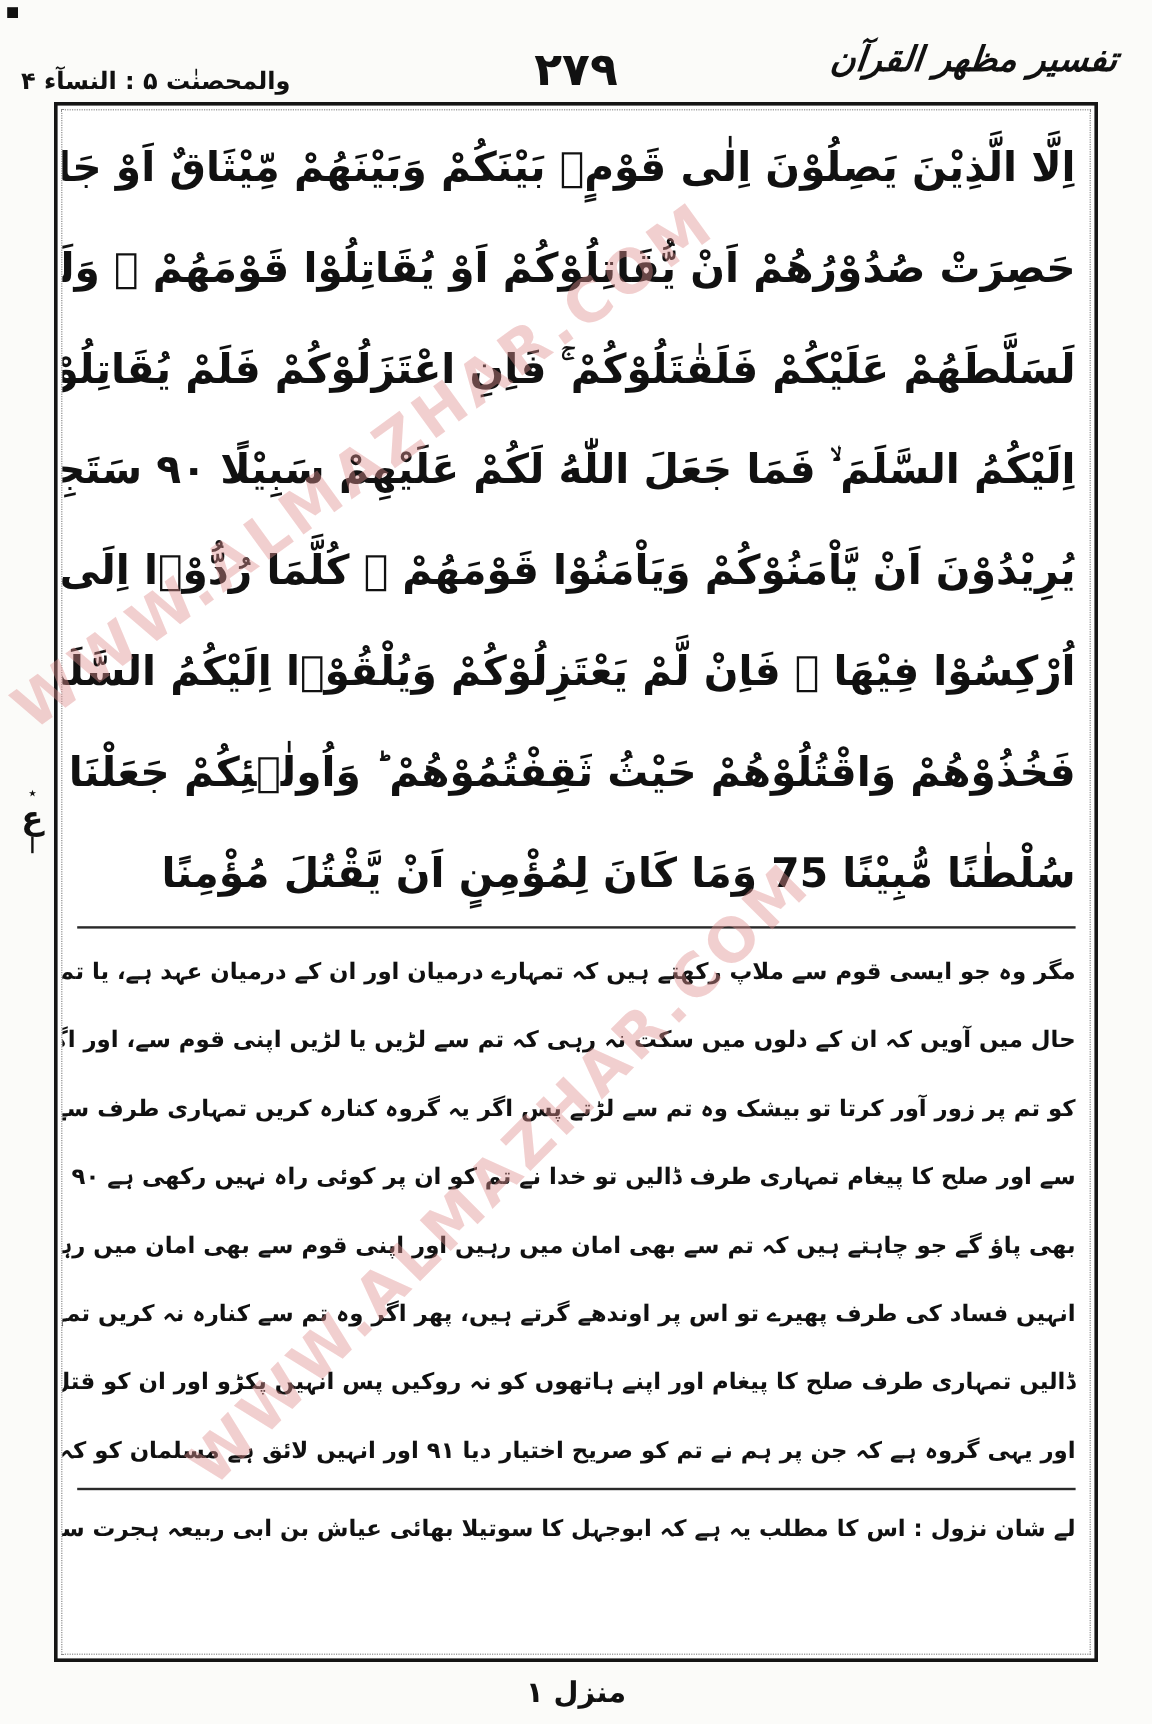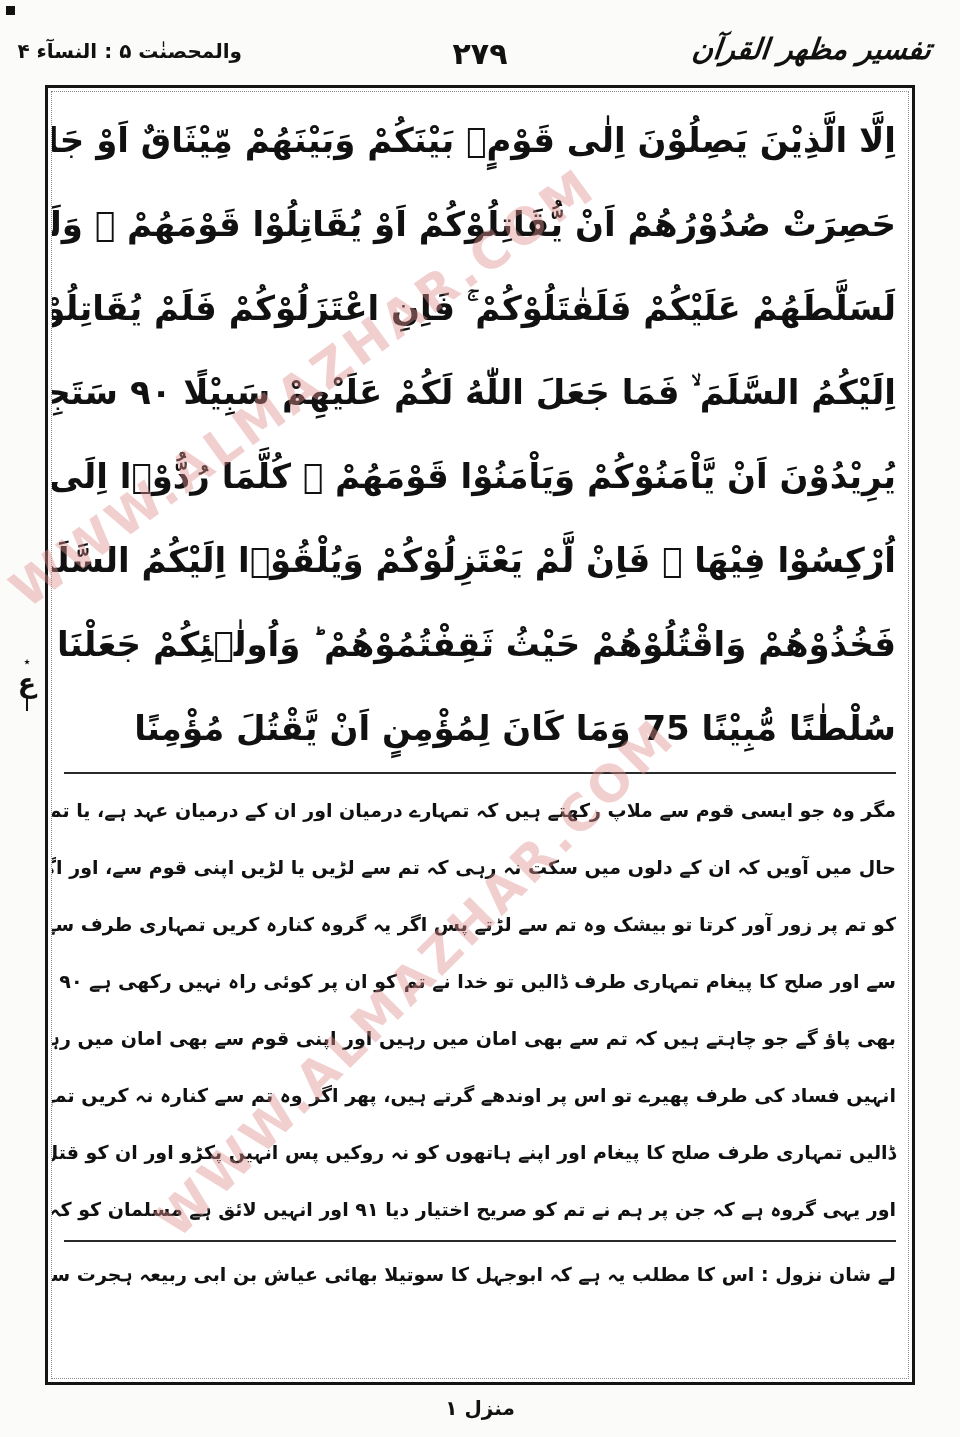--- a/index.html
+++ b/index.html
@@ -21,24 +21,24 @@
     direction:rtl;
   }
   .book-title{
     position:absolute; right:28px; top:2px; width:240px;
     font-size:29px; font-weight:bold; font-style:italic;
     text-align:left; transform:skewX(-6deg);
     white-space:nowrap;
   }
   .page-number{
     position:absolute; left:440px; top:6px; width:80px;
-    font-size:30px; font-weight:bold; text-align:center;
+    font-size:38px; font-weight:bold; text-align:center;
   }
   .para-label{
-    position:absolute; left:22px; top:9px; width:220px;
+    position:absolute; left:22px; top:25px; width:220px;
     font-size:20px; font-weight:bold; text-align:right;
     white-space:nowrap;
   }
   
   .ruku-marker{
     position:absolute; left:12px; top:655px; width:30px;
     text-align:center; line-height:1.05;
   }
   .ruku-marker .star{ font-size:13px; display:block; }
   .ruku-marker .ain{ font-size:27px; font-weight:bold; display:block; }
@@ -85,21 +85,21 @@
     line-height:52px; padding-top:2px; direction:rtl;
   }
   .footnote{
     font-size:19px; font-weight:bold; line-height:52px;
     white-space:nowrap; text-align:justify; text-align-last:justify;
     direction:rtl; padding-top:2px;
   }
   
   .footer{
     position:absolute; left:0; top:1396px; width:960px;
-    text-align:center; font-size:20px; font-weight:bold;
+    text-align:center; font-size:24px; font-weight:bold;
     direction:rtl;
   }
   
   .watermark{
     position:absolute;
     font-family:"DejaVu Sans", sans-serif;
     font-size:50px; font-weight:bold; letter-spacing:4px;
     white-space:nowrap; pointer-events:none;
     opacity:0.42;
   }

